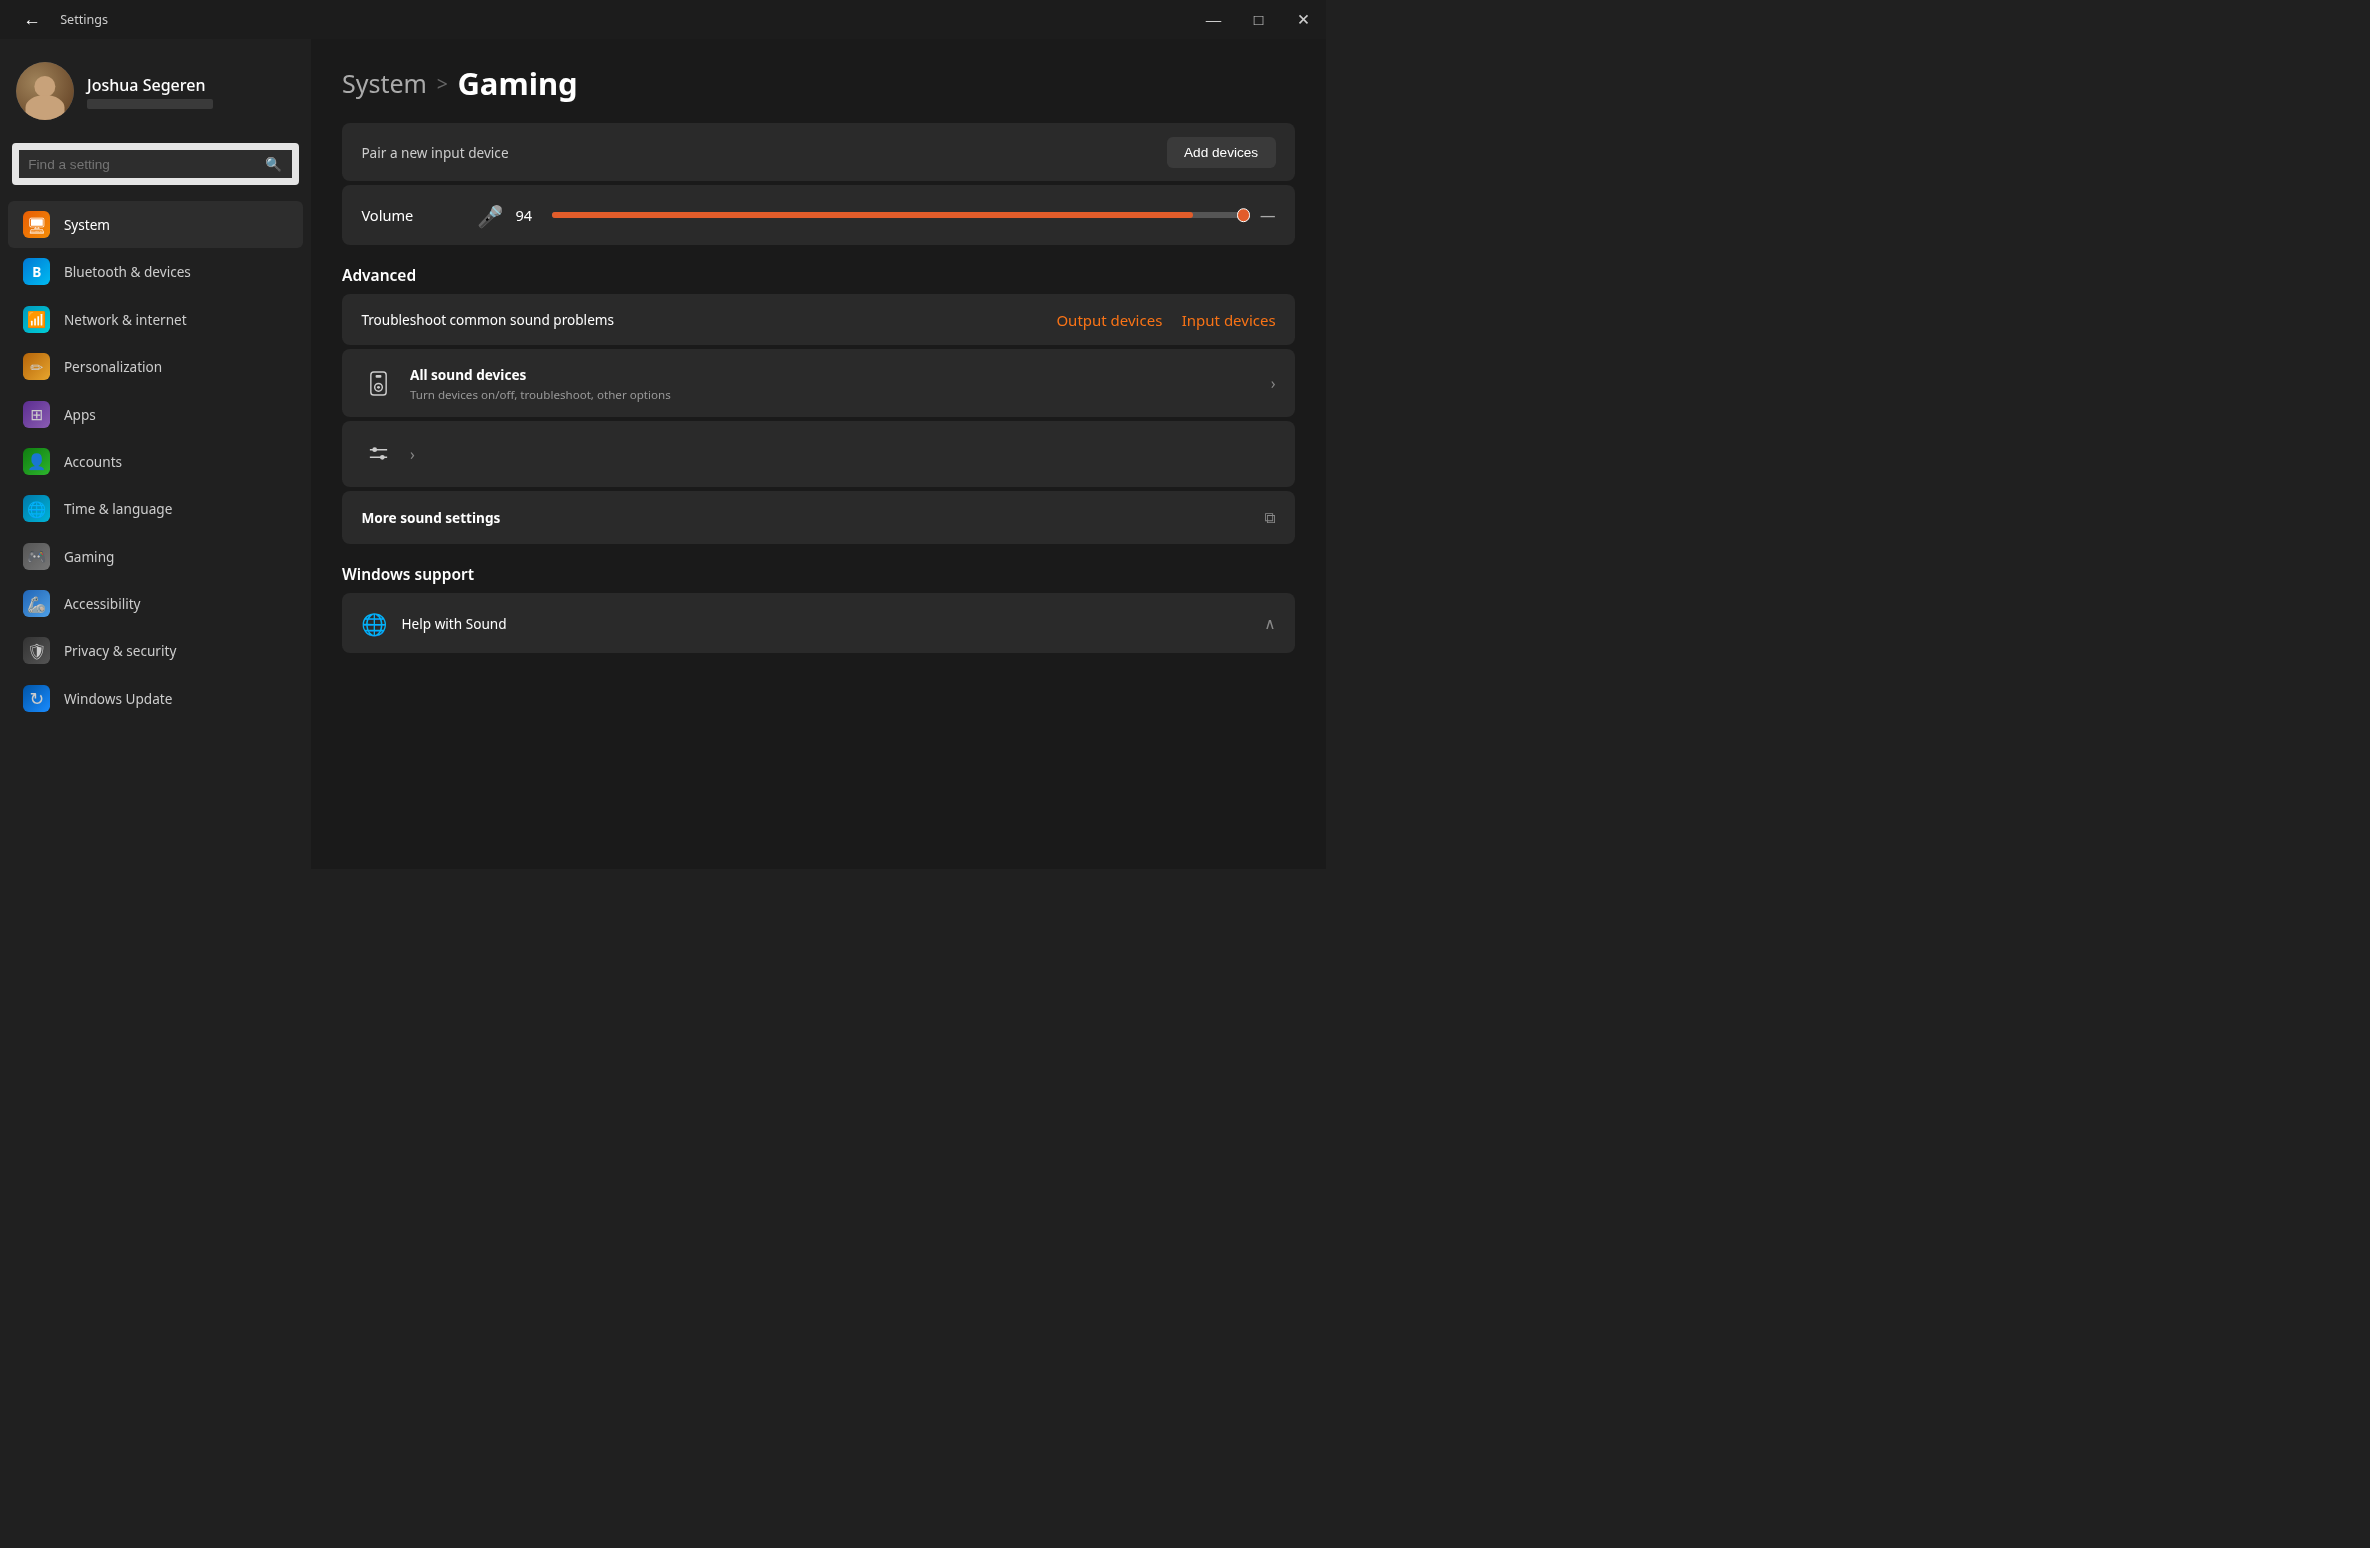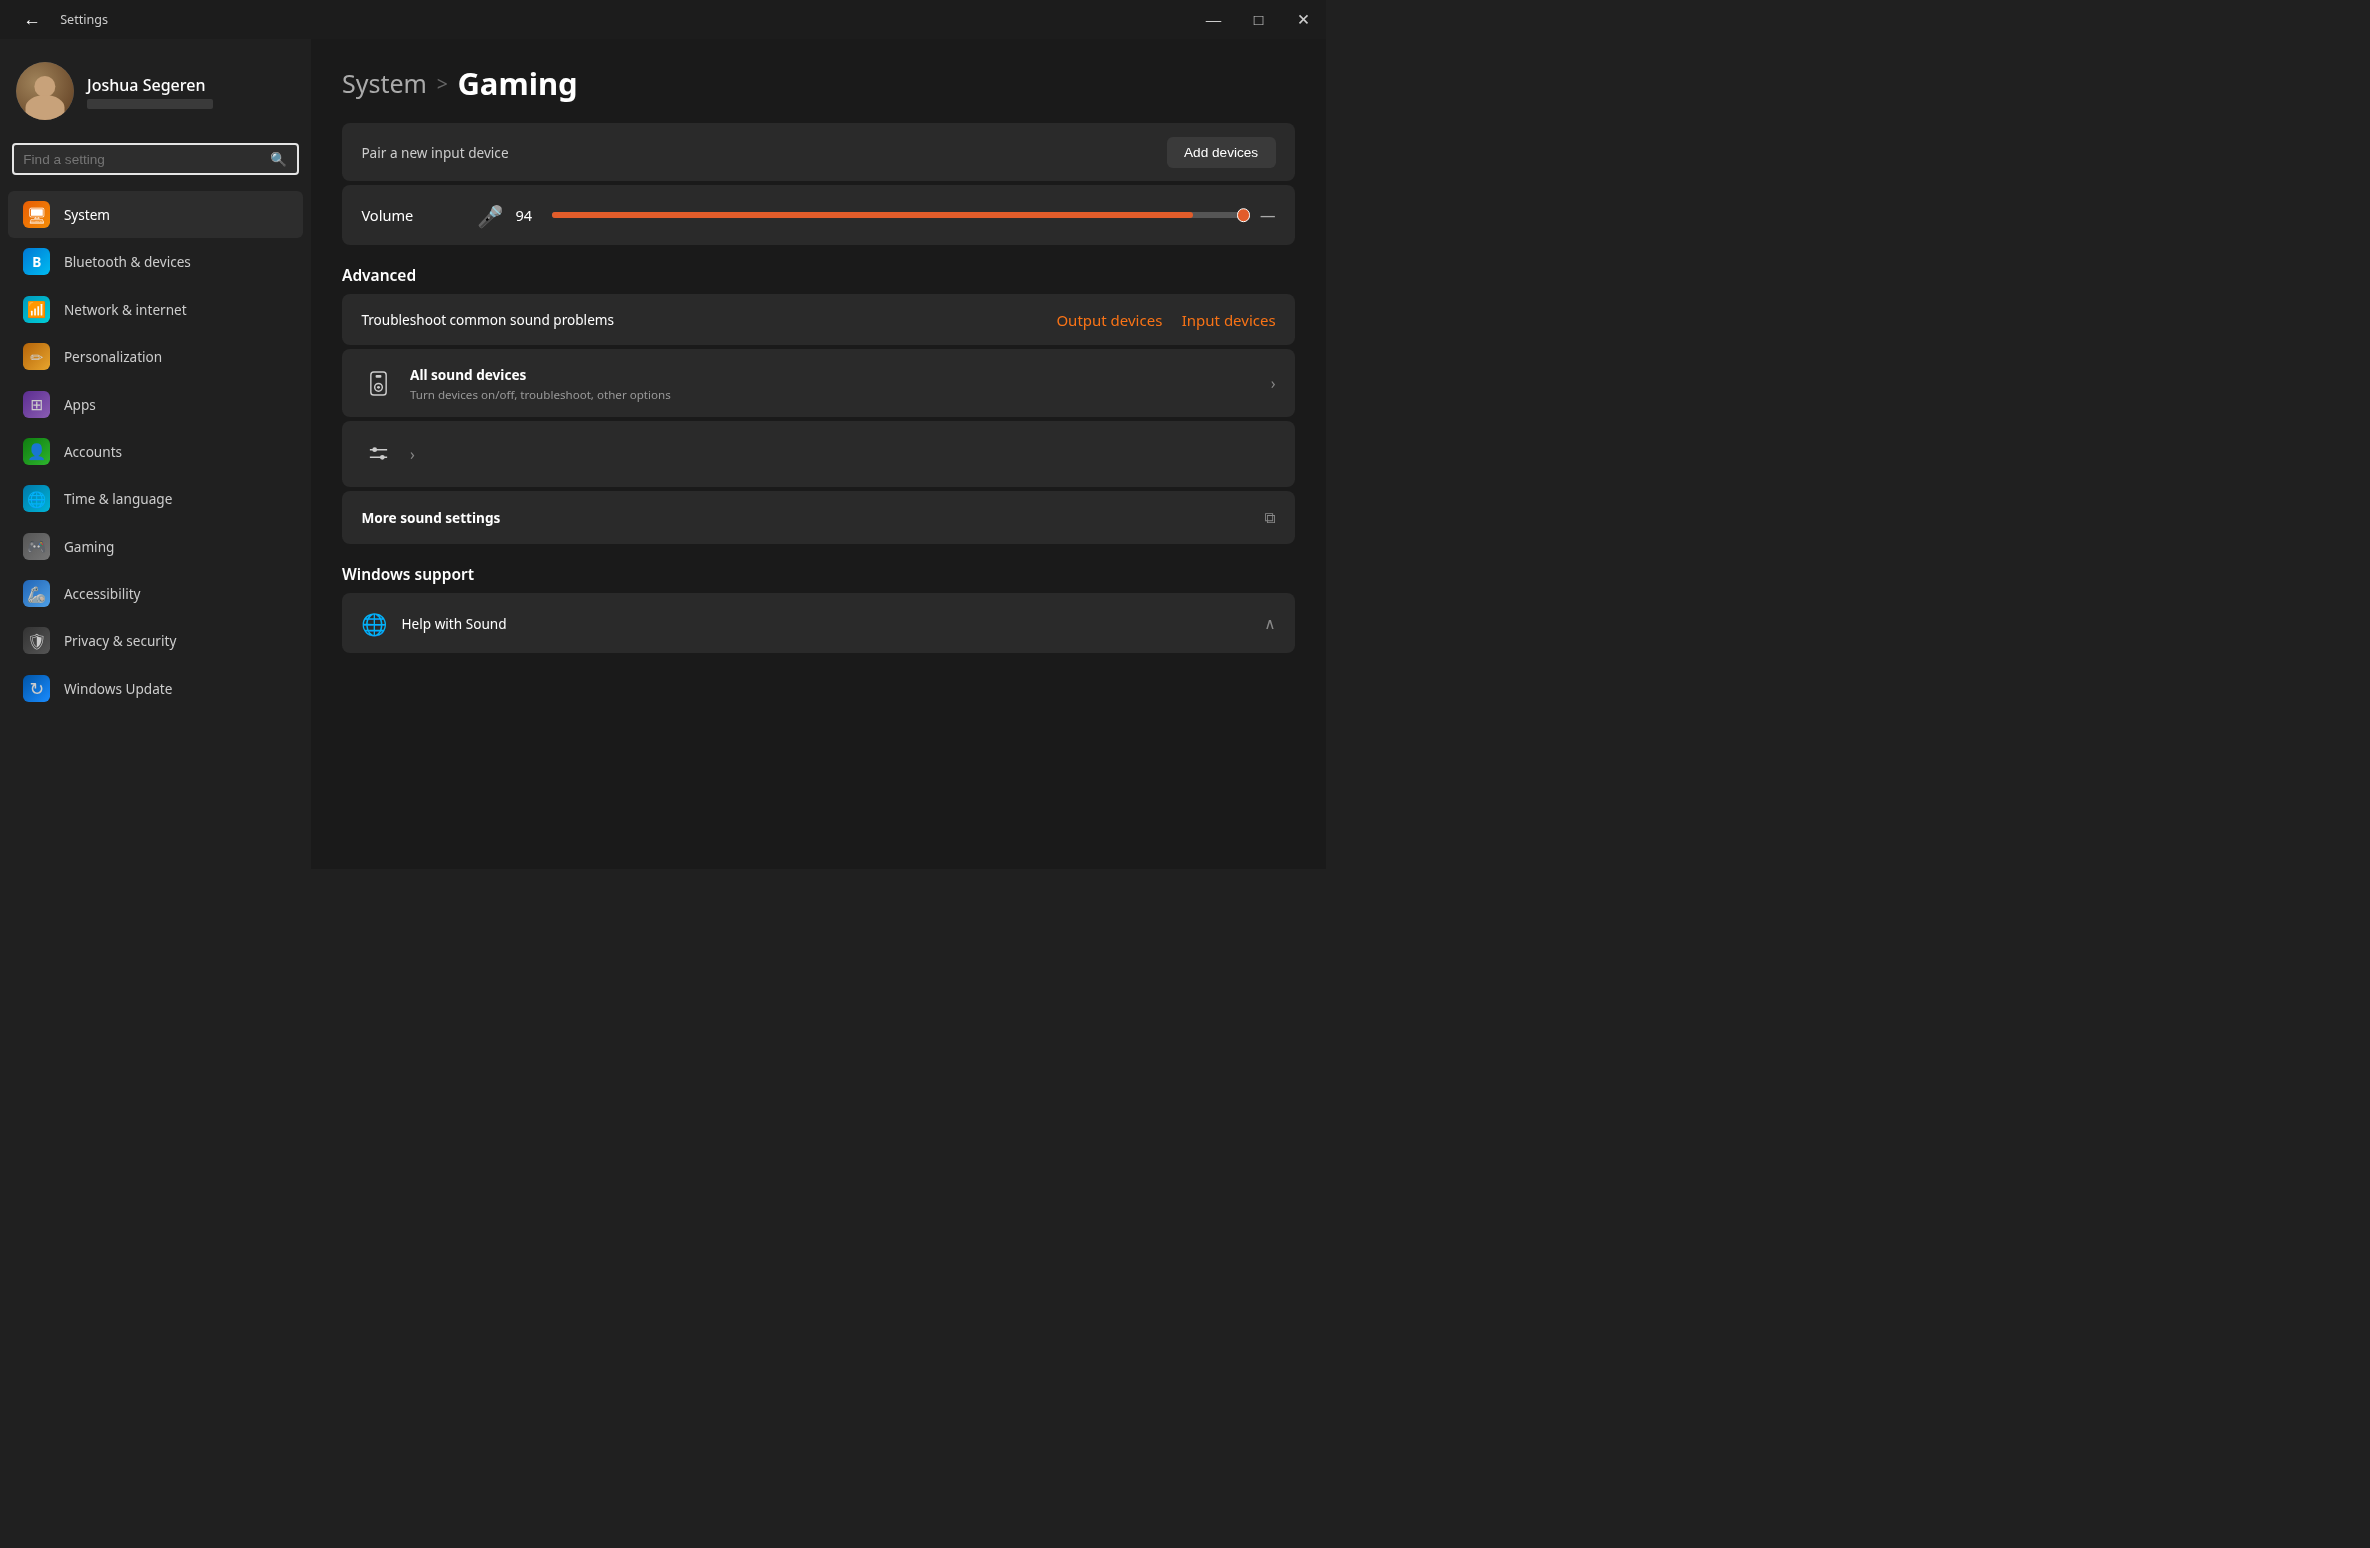--- a/index.html
+++ b/index.html
@@ -106,21 +106,21 @@
       height: 9.7px;
       background: #3a3a3a;
       border-radius: 1.9px;
     }
     .search-box {
       margin: 0 11.6px 15.5px 11.6px;
       display: flex;
       align-items: center;
       background: #2d2d2d;
       border-radius: 3.9px;
-      border: 2px solid #e5e5e5;
+      border: 7px solid #e5e5e5;
       padding: 5.8px 9.7px;
       gap: 7.8px;
     }
     .search-input {
       background: none;
       border: none;
       outline: none;
       color: #aaa;
       font-size: 13.6px;
       flex: 1;

